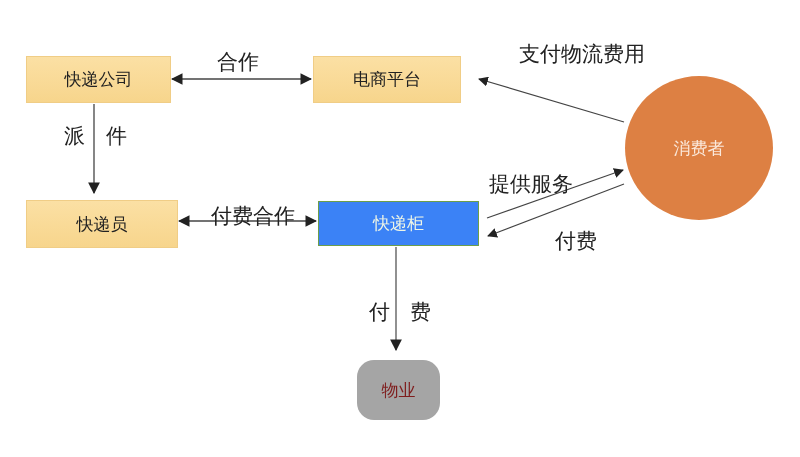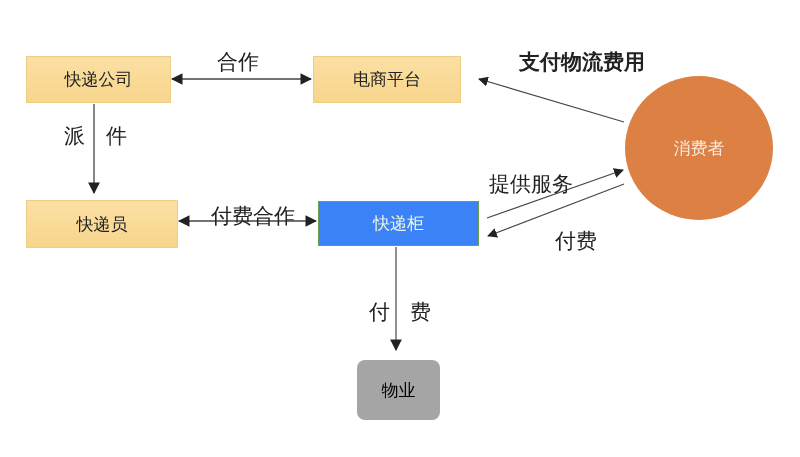--- a/index.html
+++ b/index.html
@@ -2,21 +2,21 @@
 <html><head>
 <meta charset="utf-8">
 <style>
   html, body { margin: 0; padding: 0; background: #ffffff; }
   body { width: 800px; height: 457px; position: relative; overflow: hidden;
          font-family: "DejaVu Sans", "Liberation Sans", sans-serif; }
   .node { position: absolute; display: flex; align-items: center; justify-content: center;
           font-size: 17px; box-sizing: border-box; }
   .yellow { background: linear-gradient(#fbe0a4, #f7d58c); border: 1px solid #f0cd86; color: #222; }
   .green { background: #3b82f6; color: #eef5e6; border: 1px solid #6d9e49; }
-  .gray { background: #a5a5a5; color: #000000; border-radius: 8px; }
+  .gray { background: #a5a5a5; color: #7f1d1d; border-radius: 17px; }
   .circle { background: #dd8043; color: #fbe9dc; border-radius: 50%; }
   .label { position: absolute; font-size: 21px; color: #222; white-space: nowrap; }
   svg.links { position: absolute; left: 0; top: 0; }
 </style>
 </head>
 <body>
 
 <svg class="links" width="800" height="457">
   <defs>
     <marker id="ah" viewBox="0 0 10 10" refX="9" refY="5" markerWidth="9" markerHeight="9" orient="auto-start-reverse">
@@ -48,17 +48,17 @@
   <span>物业</span>
 </div>
 <div class="node circle" style="left:625px;top:76px;width:148px;height:144px;justify-content:center;">
   <span>消费者</span>
 </div>
 
 <span class="label" style="left:217px;top:48px;">合作</span>
 <span class="label" style="left:64px;top:122px;">派</span>
 <span class="label" style="left:106px;top:122px;">件</span>
 <span class="label" style="left:211px;top:202px;">付费合作</span>
-<span class="label" style="left:519px;top:48px;font-weight:bold;">支付物流费用</span>
+<span class="label" style="left:519px;top:40px;">支付物流费用</span>
 <span class="label" style="left:489px;top:170px;">提供服务</span>
 <span class="label" style="left:555px;top:227px;">付费</span>
 <span class="label" style="left:369px;top:298px;">付</span>
 <span class="label" style="left:410px;top:298px;">费</span>
 
 </body></html>

